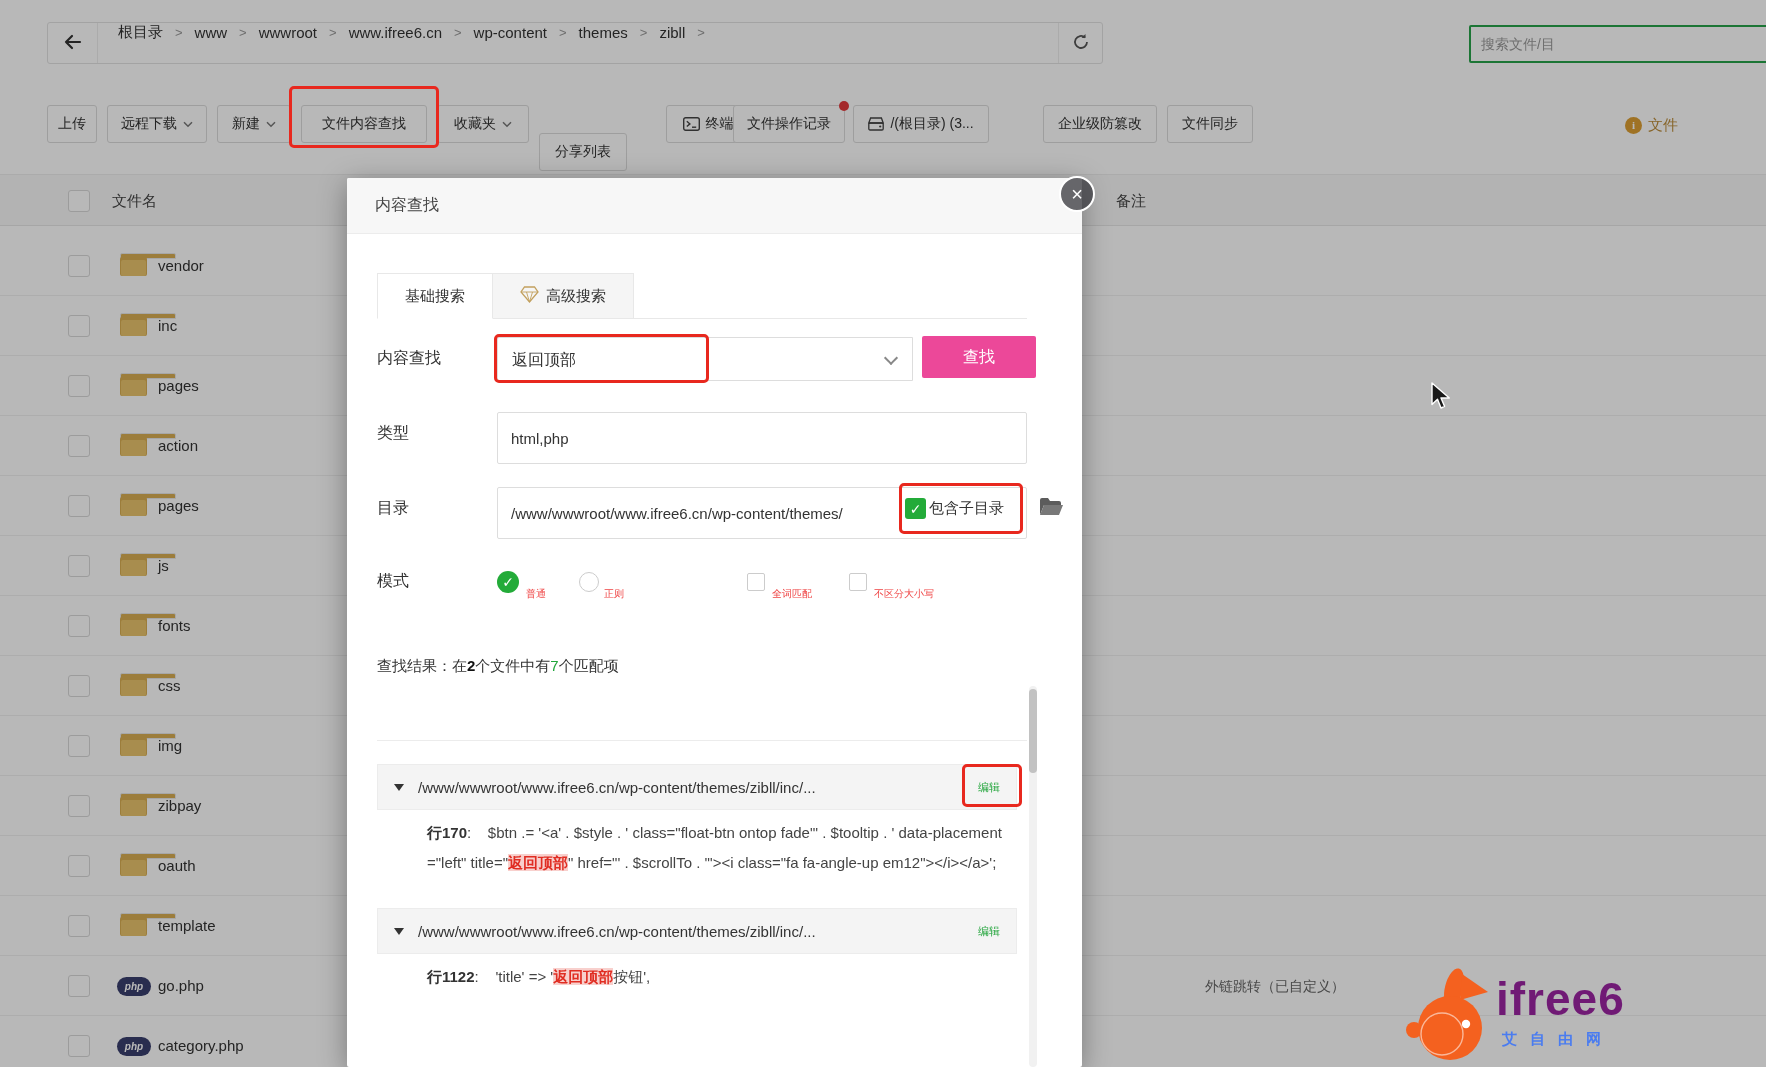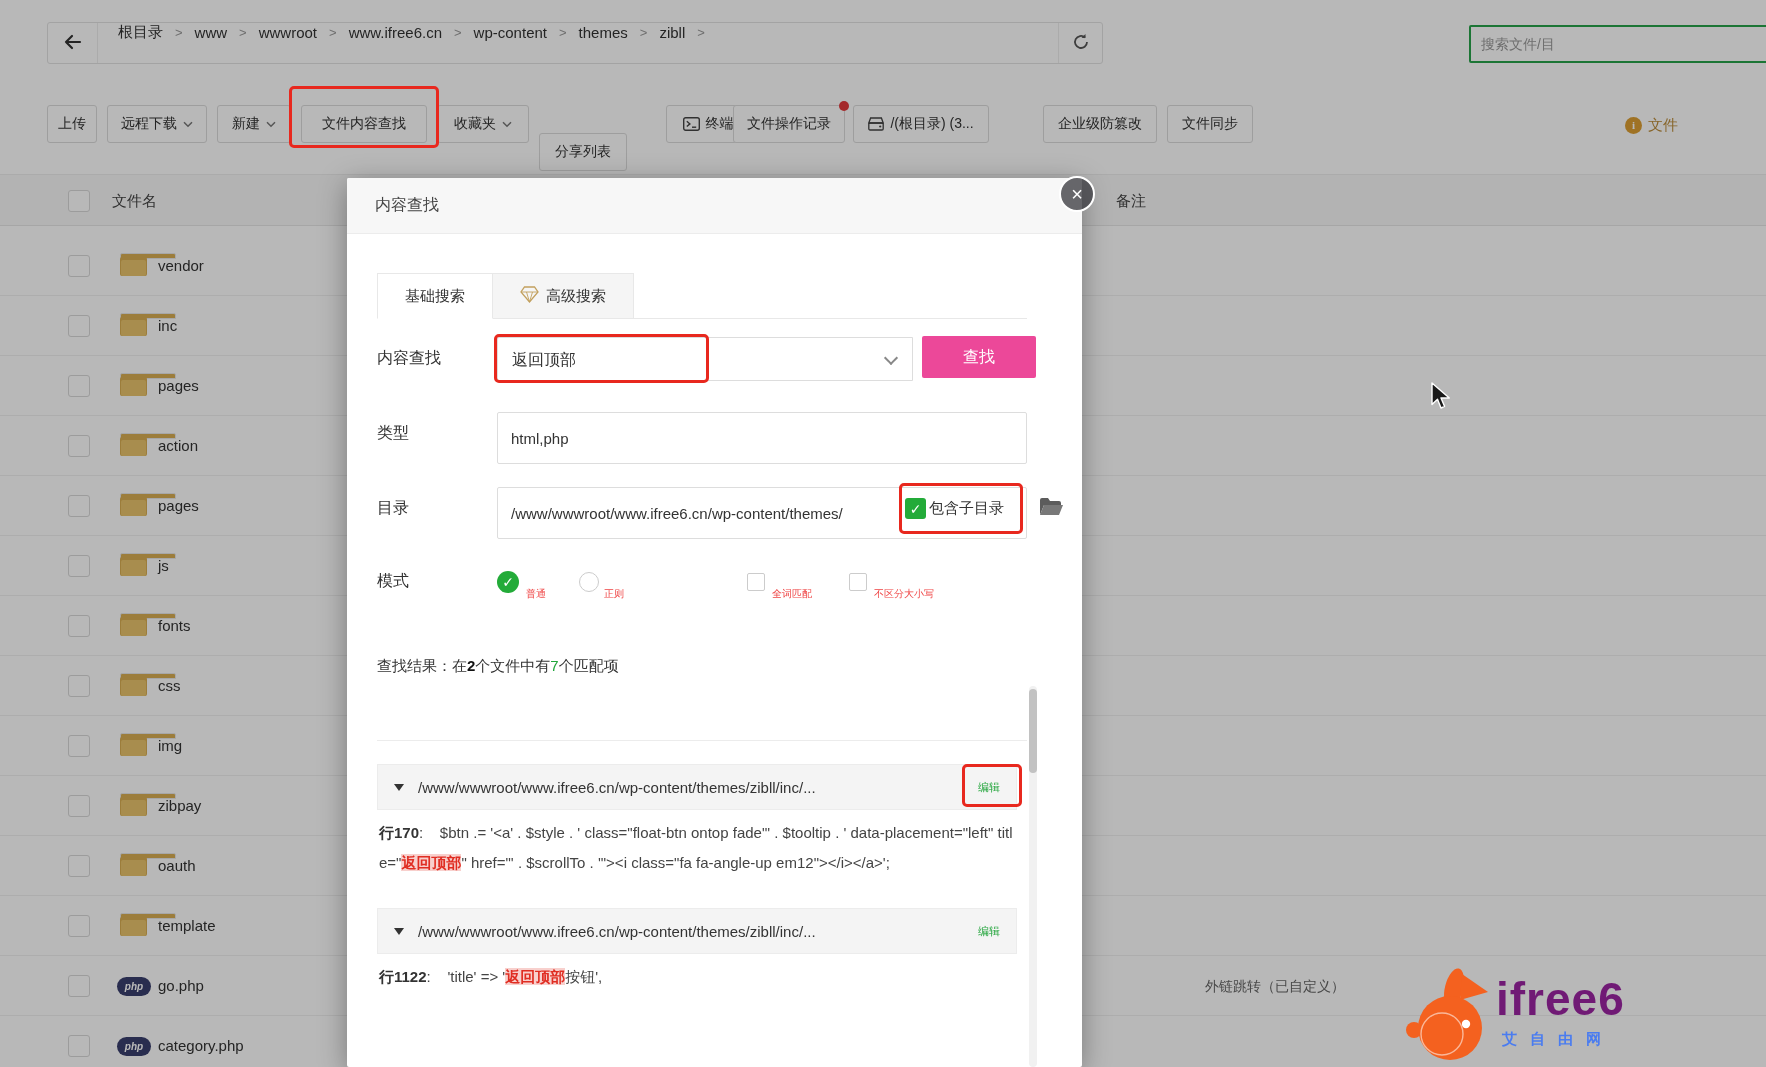--- a/index.html
+++ b/index.html
@@ -98,21 +98,21 @@
   .summary { position:absolute; left:30px; top:479px; font-size:15px; color:#333; }
   .summary b { color:#111; }
   .summary .green { color:#20a53a; font-weight:normal; }
   .res-divider { position:absolute; left:30px; top:562px; width:650px; height:1px; background:#ececec; }
 
   .results { position:absolute; left:30px; top:586px; width:640px; }
   .res-bar { height:46px; background:#f4f4f4; border:1px solid #ececec; display:flex; align-items:center; padding:0 16px; }
   .res-arrow { width:0; height:0; border-left:5px solid transparent; border-right:5px solid transparent; border-top:7px solid #333; }
   .res-path { margin-left:14px; font-size:15px; color:#333; }
   .res-edit { margin-left:auto; font-size:11px; color:#27a63f; cursor:pointer; text-decoration:none; }
-  .res-body { padding:8px 4px 10px 2px; }
+  .res-body { padding:8px 4px 10px 2px;margin-left:48px; }
   .code-line { font-size:15px; line-height:30px; color:#444; white-space:pre-wrap; word-break:break-all; margin-bottom:8px; }
   .code-line:last-child { margin-bottom:0; }
   .lineno { color:#333; font-weight:bold; }
   .hl { color:#e02d22; background:#f8d0cd; font-weight:bold; }
   .res-block { margin-bottom:20px; }
 
   .mscroll { position:absolute; left:682px; top:508px; width:8px; height:381px; background:#f1f1f1; border-radius:4px; }
   .mthumb { position:absolute; left:0; top:3px; width:8px; height:84px; background:#c2c2c2; border-radius:4px; }
 
   

